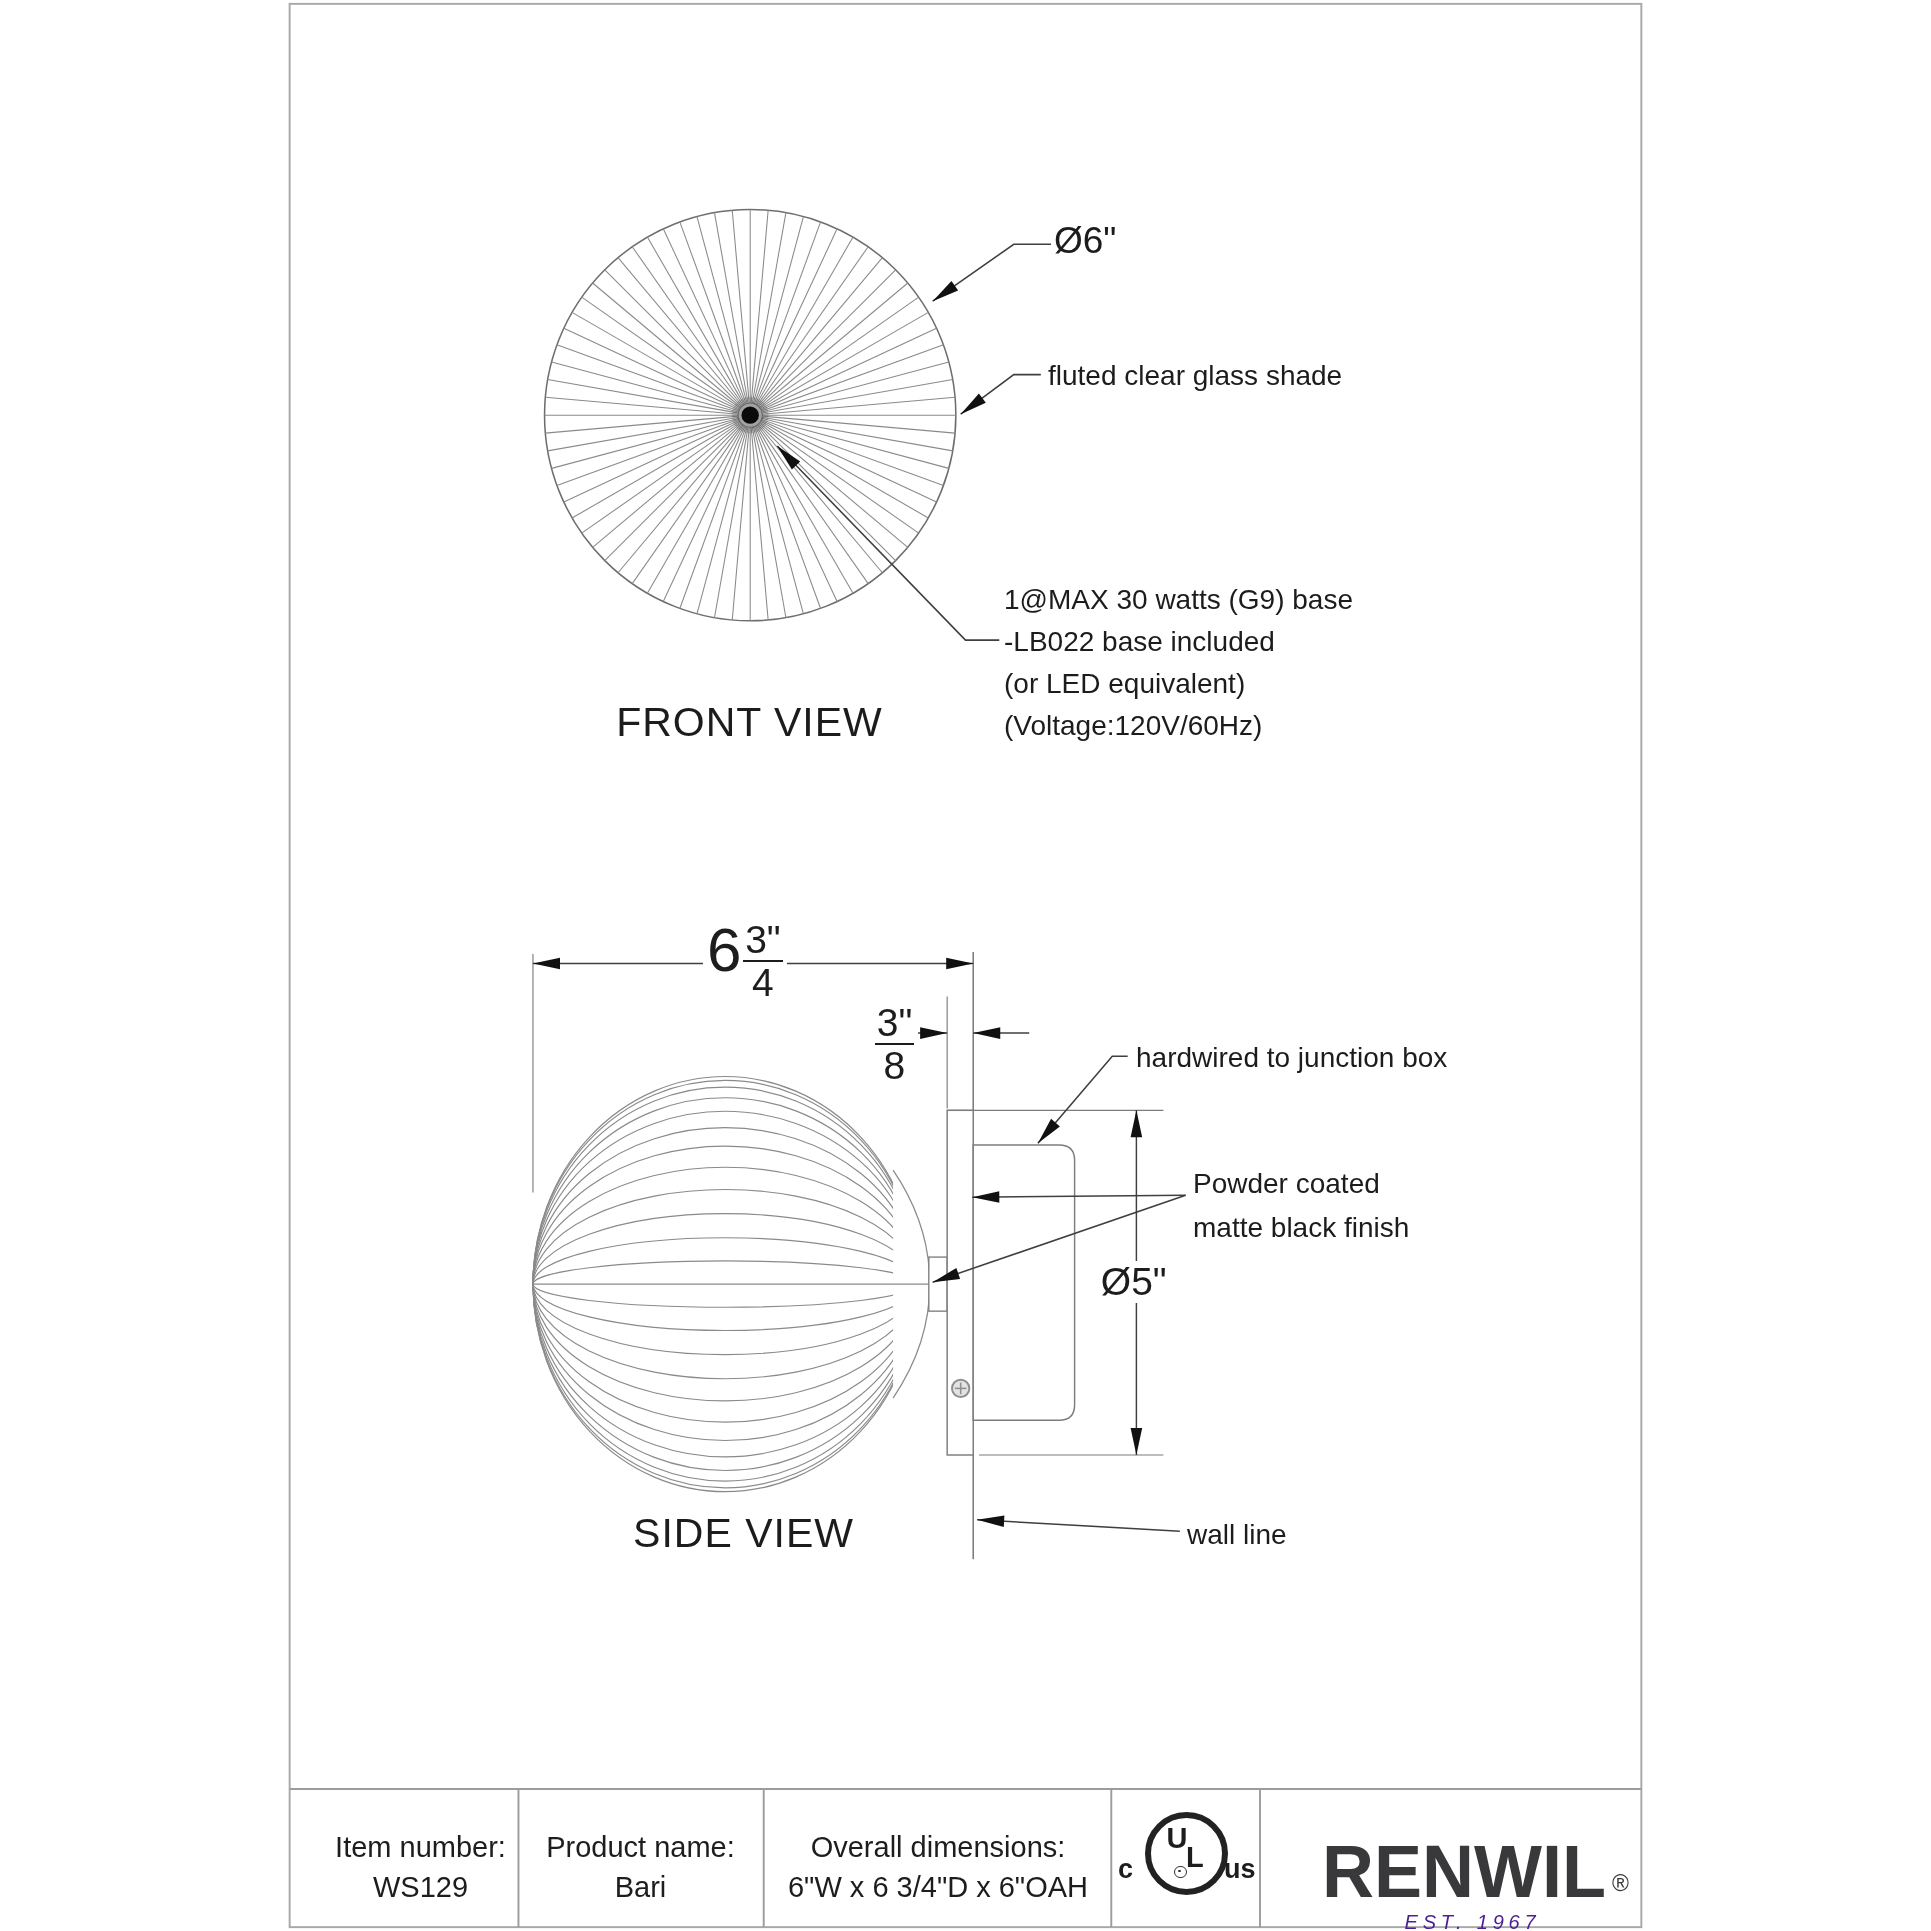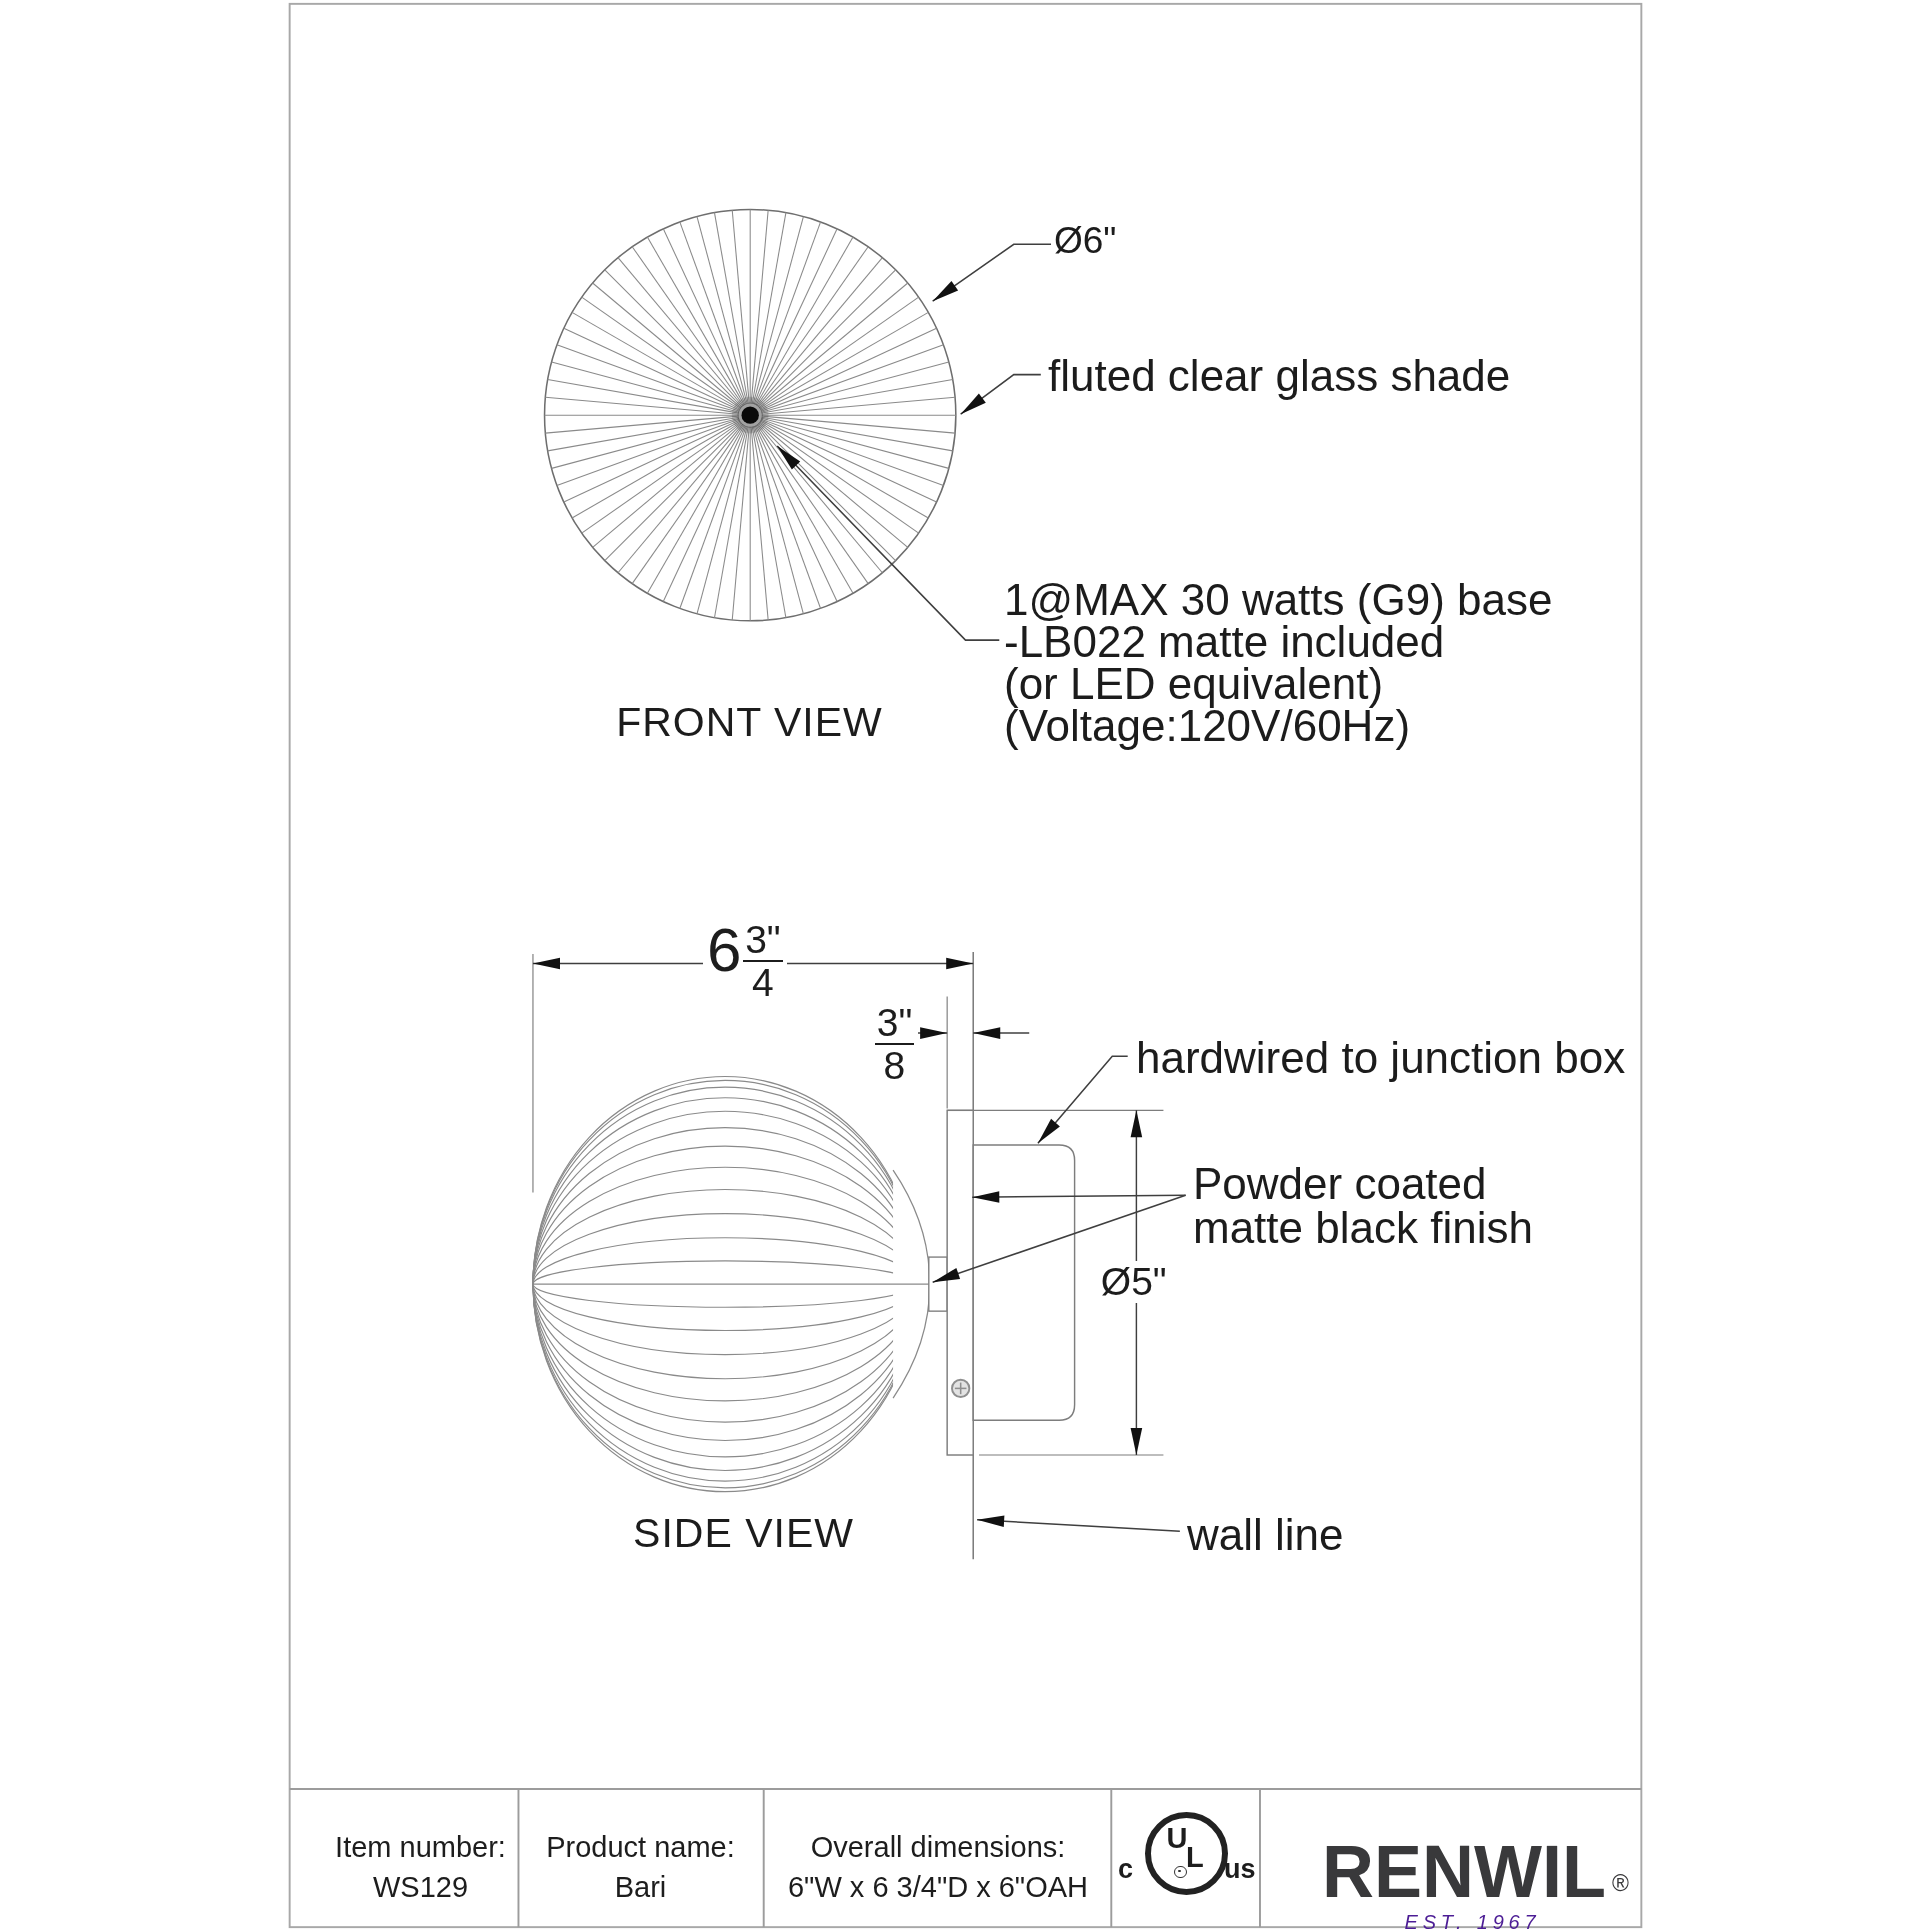--- a/index.html
+++ b/index.html
@@ -1,21 +1,21 @@
 <!DOCTYPE html>
 <html><head>
 <meta charset="utf-8">
 <style>
   html,body{margin:0;padding:0;background:#fff;}
   .canvas{
     position:relative;width:1931px;height:1931px;background:#ffffff;
     font-family:"Liberation Sans", sans-serif;color:#1d1d1d;overflow:hidden;
   }
   svg.draw{position:absolute;left:0;top:0;}
-  .lbl{position:absolute;white-space:nowrap;font-size:44px;line-height:42px;color:#1c1c1c;}
+  .lbl{position:absolute;white-space:nowrap;font-size:28px;line-height:42px;color:#1c1c1c;}
   .viewtitle{font-size:41px;letter-spacing:1px;text-align:center;width:309px;}
   .dia{font-size:37px;background:#fff;padding:0 2.9px;}
   .dia5{font-size:39px;background:#fff;padding:0 5.8px;}
   .dim{display:flex;align-items:flex-start;background:#fff;padding:0 3.9px;}
   .dim .whole{font-size:62px;line-height:62px;}
   .frac{display:inline-flex;flex-direction:column;align-items:center;margin-left:1.9px;}
   .frac .num{font-size:39px;line-height:41px;border-bottom:2.9px solid #1c1c1c;padding:0 1.9px;}
   .frac .den{font-size:39px;line-height:41px;}
   
   .cell{position:absolute;text-align:center;font-size:29px;line-height:40px;}
@@ -197,21 +197,21 @@
       <line x1="1305" y1="1853" x2="1305" y2="1996"></line>
     </g>
   </svg>
 
   <div class="lbl dia" style="left:1051px;top:220px;">Ø6"</div>
 
   <div class="lbl" style="left:1048px;top:355px;">fluted clear glass shade</div>
 
   <div class="lbl" style="left:1004px;top:579px;">
     <div>1@MAX 30 watts (G9) base</div>
-    <div>-LB022 matte included</div>
+    <div>-LB022 base included</div>
     <div>(or LED equivalent)</div>
     <div>(Voltage:120V/60Hz)</div>
   </div>
 
   <div class="lbl viewtitle" style="left:595px;top:701px;">FRONT VIEW</div>
 
   <div class="dim" style="position:absolute;left:703px;top:919px;">
     <span class="whole">6</span>
     <span class="frac">
       <span class="num"><span>3</span><span>"</span></span>

